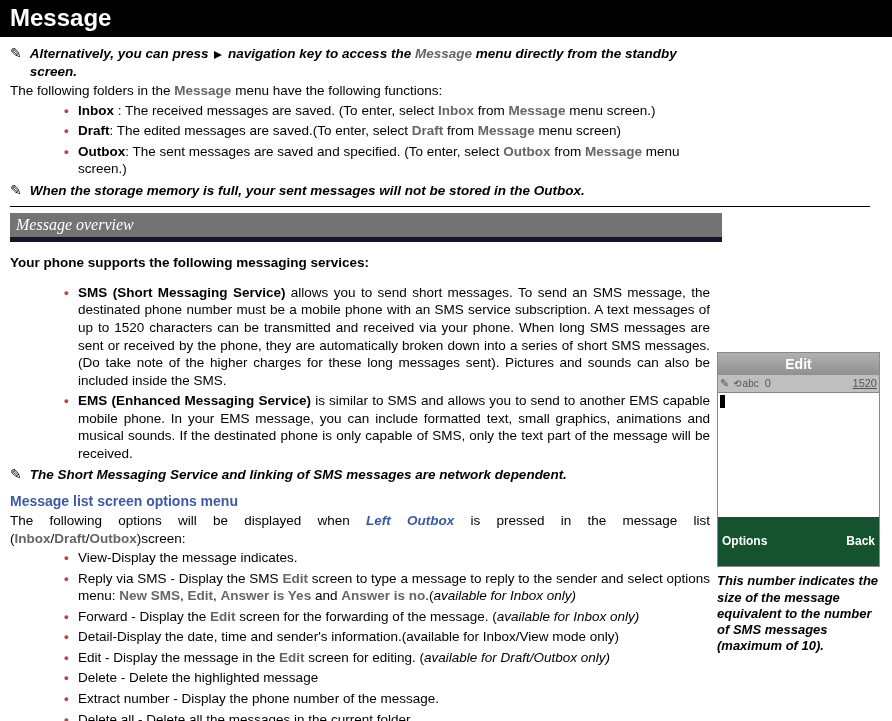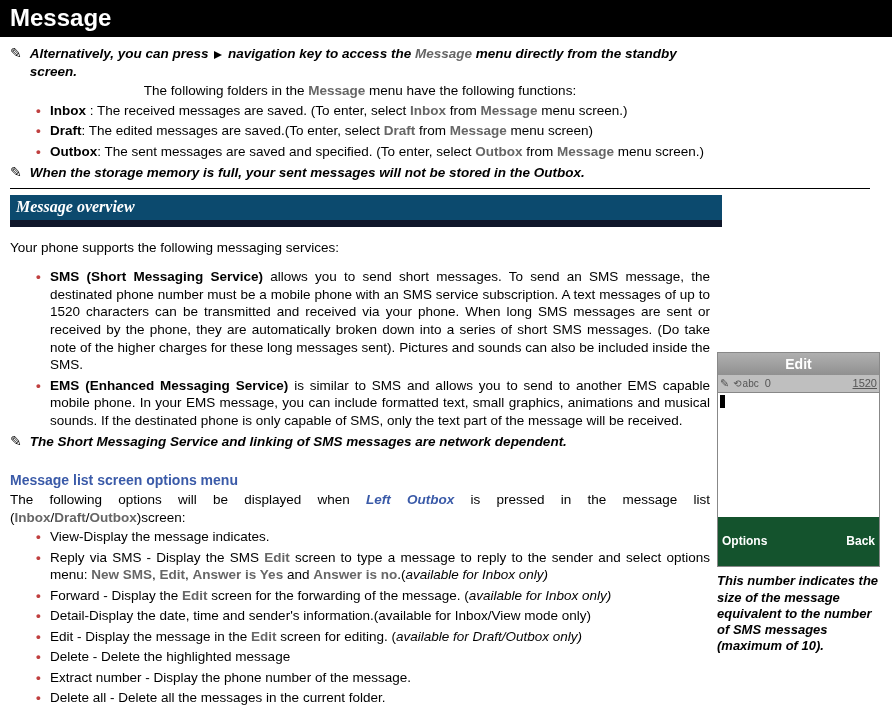--- a/index.html
+++ b/index.html
@@ -58,47 +58,48 @@
     vertical-align: middle;
   }
   ul.bullets {
     list-style: none;
     padding-left: 40px;
     margin: 2px 0 4px 0;
   }
   ul.bullets li {
     position: relative;
     margin-bottom: 3px;
+    margin-left: 28px;
   }
   ul.bullets li::before {
     content: "•";
     color: #c04040;
     position: absolute;
     left: -14px;
     font-weight: bold;
   }
   .section-bar {
-    background: #0c4a6e;
-    color: #fff;
-    font-style: italic;
-    font-weight: bold;
+    background: #737373;
+    color: #fff;
+    font-style: italic;
+    font-weight: normal;
     font-family: "Times New Roman", serif;
     padding: 2px 6px;
     font-size: 16px;
-    border-bottom: 7px solid #0f172a;
+    border-bottom: 5px solid #0f172a;
     margin: 6px 0 8px 0;
     width: 700px;
   }
   .justify {
     text-align: justify;
   }
   .subhead {
     color: #3a5aa8;
     font-weight: bold;
-    margin-top: 20px;
+    margin-top: 8px;
     font-size: 14px;
   }
   .blue-ital {
     color: #3a5aa8;
     font-weight: bold;
     font-style: italic;
   }
   .phone-box {
     position: absolute;
     right: 10px;
@@ -186,38 +187,38 @@
   <div class="main-col">
 
 
     <div class="note-row">
       <span class="note-icon">✎</span>
       <span class="note-text">
         <span>Alternatively, you can press </span><span class="arrow"></span><span> navigation key to access the </span><span style="font-style:italic;" class="bold-gray">Message</span><span> menu directly from the standby screen.</span>
       </span>
     </div>
 
-    <p style="margin:2px 0;text-align:center;">
+    <p style="margin:2px 0;">
       <span>The following folders in the </span><span class="bold-gray">Message</span><span> menu have the following functions:</span>
     </p>
 
     <ul class="bullets">
       <li><b>Inbox</b><span> : </span><span>The received messages are saved. (To enter, select </span><span class="bold-gray">Inbox</span><span> from </span><span class="bold-gray">Message</span><span> menu screen.)</span></li>
       <li><b>Draft</b><span>: </span><span>The edited messages are saved.(To enter, select </span><span class="bold-gray">Draft</span><span>  from </span><span class="bold-gray">Message</span><span> menu screen)</span></li>
       <li><b>Outbox</b><span>: </span><span>The sent messages are saved and specified. (To enter, select </span><span class="bold-gray">Outbox</span><span> from </span><span class="bold-gray">Message</span><span> menu screen.)</span></li>
     </ul>
 
     <div class="note-row" style="border-bottom:1px solid #000; padding-bottom:6px; width:860px;">
       <span class="note-icon">✎</span>
       <span class="note-text">When the storage memory is full, your sent messages will not be stored in the Outbox.</span>
     </div>
 
     <div class="section-bar">Message overview</div>
 
-    <p style="margin:12px 0;">Your phone supports the following messaging services:</p>
+    <p style="margin:12px 0;font-weight:bold;">Your phone supports the following messaging services:</p>
 
     <ul class="bullets">
       <li class="justify"><b>SMS (Short Messaging Service)</b><span> allows you to send short messages. To send an SMS message, the destinated phone number must be a mobile phone with an SMS service subscription. A text messages of up to 1520 characters can be transmitted and received via your phone. When long SMS messages are sent or received by the phone, they are automatically broken down into a series of short SMS messages.  (Do take note of the higher charges for these long messages sent).  Pictures and sounds can also be included inside the SMS.</span></li>
       <li class="justify"><b>EMS (Enhanced Messaging Service)</b><span> is similar to SMS and allows you to send to another EMS capable mobile phone. In your EMS message, you can include formatted text, small graphics, animations and musical sounds. If the destinated phone is only capable of SMS, only the text part of the message will be received.</span></li>
     </ul>
 
     <div class="note-row">
       <span class="note-icon">✎</span>
       <span class="note-text">The Short Messaging Service and linking of SMS messages are network dependent.</span>
     </div>

